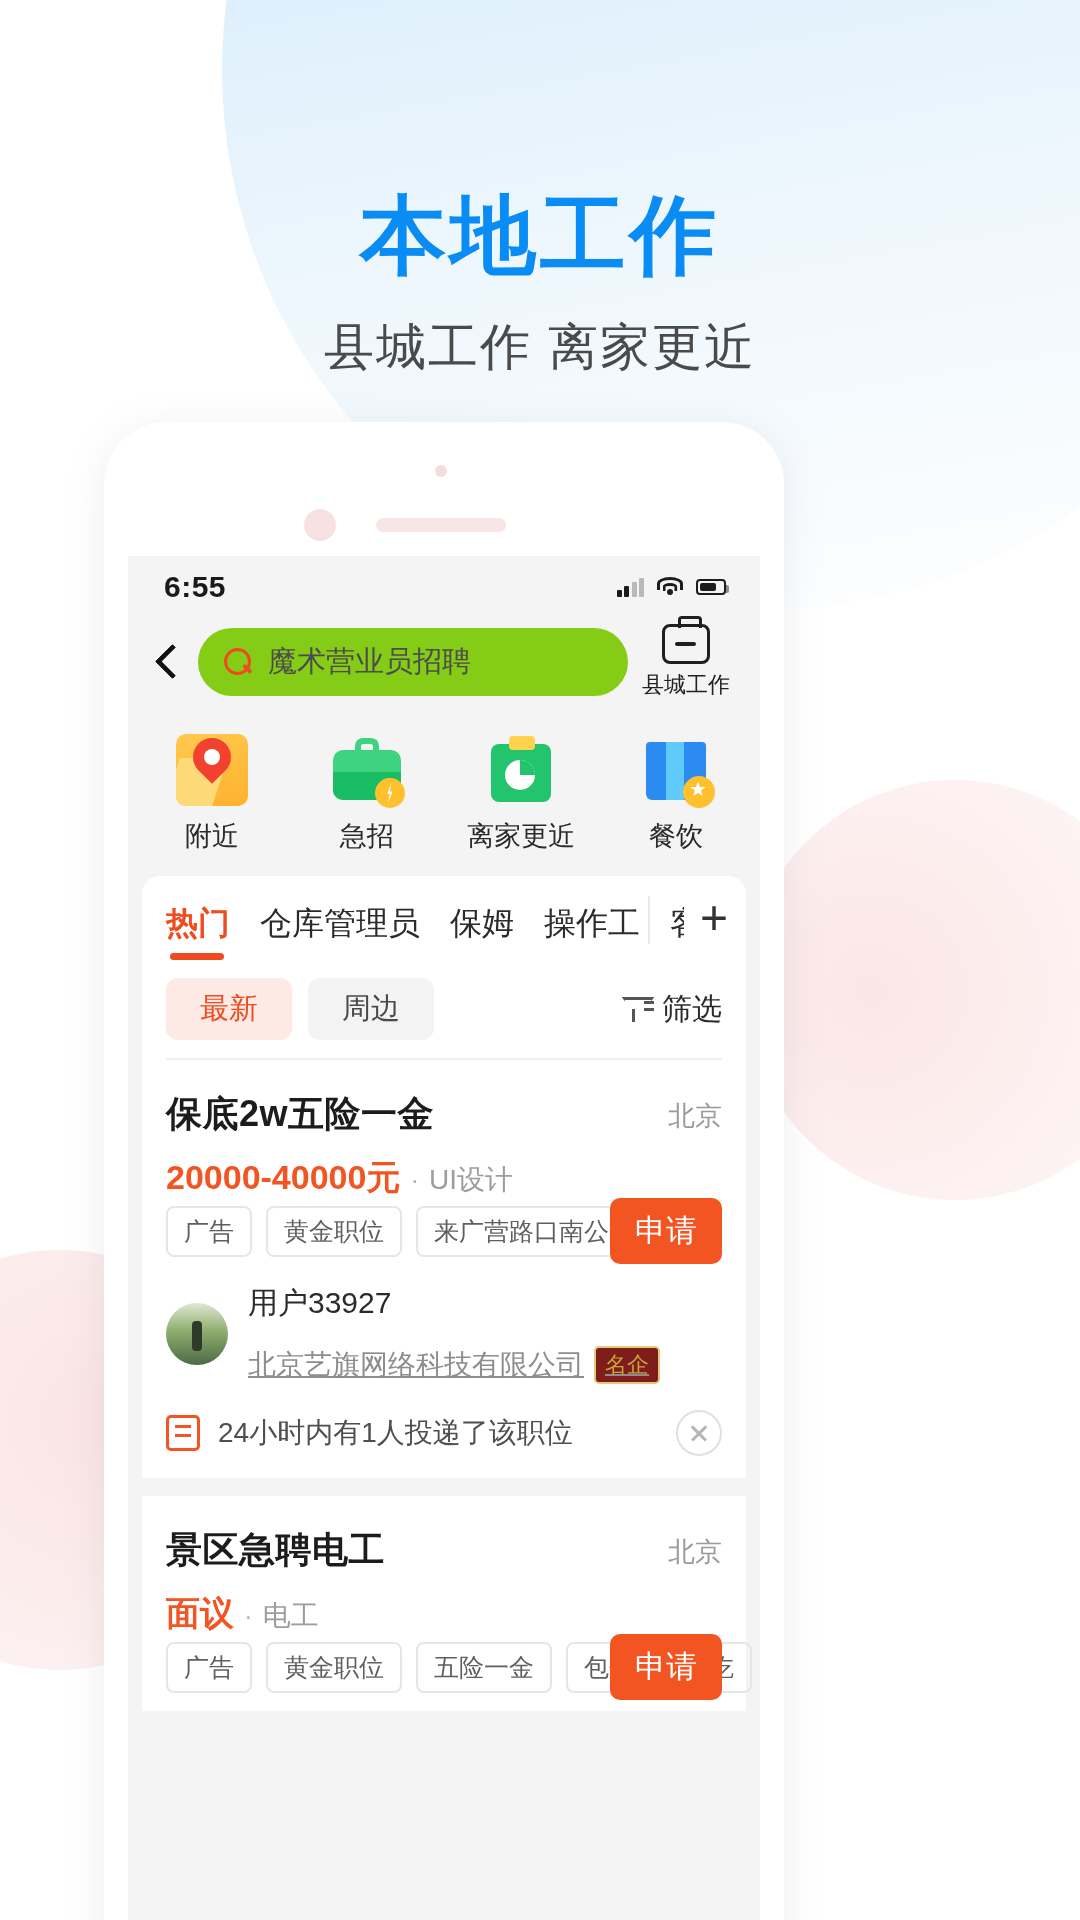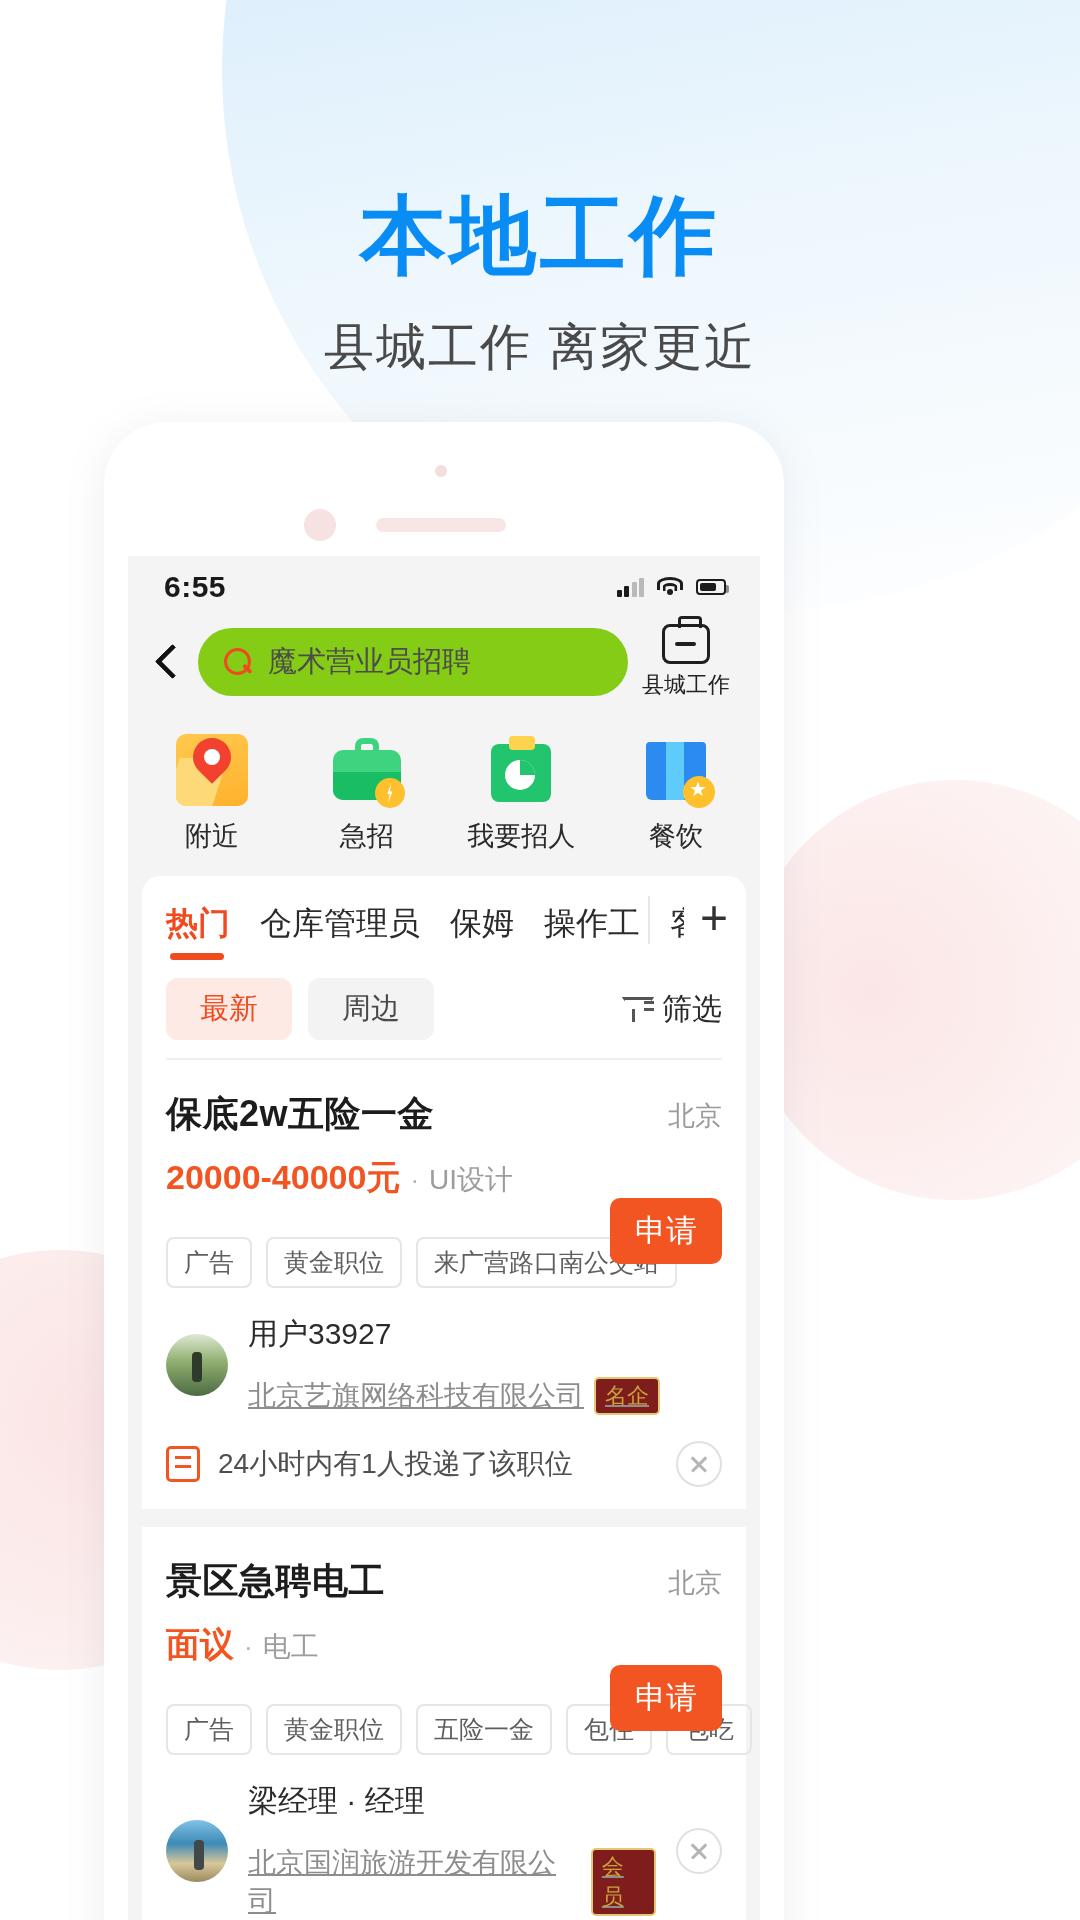--- a/index.html
+++ b/index.html
@@ -206,21 +206,21 @@
 
   
   .job{ padding:30px 24px 18px; position:relative;}
   .job-head{ display:flex; align-items:flex-start;}
   .job-title{ font-size:36px; font-weight:bold; color:#1c1c1c; letter-spacing:.5px;}
   .job-city{ margin-left:auto; font-size:27px; color:#9a9a9a; padding-top:8px;}
   .job-salary{ margin-top:16px; display:flex; align-items:baseline; gap:10px;}
   .salary{ font-size:34px; color:#f25522; font-weight:bold;}
   .salary-dot{ font-size:26px; color:#b4b4b4;}
   .job-cat{ font-size:28px; color:#9d9d9d;}
-  .tag-row{ margin-top:36px; display:flex; gap:14px; flex-wrap:nowrap;}
+  .tag-row{ margin-top:5px; display:flex; gap:14px; flex-wrap:nowrap;}
   .tag{
     border:2px solid #e6e6e6; border-radius:8px; padding:7px 16px;
     font-size:25px; color:#5f5f5f; white-space:nowrap;
   }
   .apply-btn{
     position:absolute; right:24px; width:112px; height:66px; background:#f25522;
     color:#fff; font-size:31px; border-radius:10px; display:flex;
     align-items:center; justify-content:center; cursor:pointer; font-weight:500;
   }
   .company-row{ margin-top:26px; display:flex; align-items:center; gap:20px;}
@@ -319,21 +319,21 @@
             <div class="badge"></div>
         </div>
         <div class="nav-label">急招</div>
       </div>
       <div class="nav-item">
         <div class="nav-ico ic-clip">
           <div class="board"></div>
             <div class="clipt"></div>
             <div class="pie"></div>
         </div>
-        <div class="nav-label">我要招人</div>
+        <div class="nav-label">离家更近</div>
       </div>
       <div class="nav-item">
         <div class="nav-ico ic-book">
           <div class="l"></div>
             <div class="m"></div>
             <div class="r"></div>
             <div class="star"></div>
         </div>
         <div class="nav-label">餐饮</div>
       </div>
@@ -412,30 +412,17 @@
           <div class="job-cat">电工</div>
         </div>
         <div class="tag-row">
           <div class="tag">广告</div>
           <div class="tag">黄金职位</div>
           <div class="tag">五险一金</div>
           <div class="tag">包住</div>
           <div class="tag">包吃</div>
         </div>
         <div class="apply-btn" style="top:138px">申请</div>
-        <div class="company-row">
-          <div class="avatar a2">
-              <div class="fig"></div>
-            </div>
-          <div class="company-texts">
-            <div class="person">梁经理 · 经理</div>
-            <div class="company">
-              <span>北京国润旅游开发有限公司</span>
-              <span class="badge-gold">会员</span>
-            </div>
-          </div>
-          <div class="close-x" style="margin-left:auto"></div>
-        </div>
       </div>
 
     </div>
   </div>
 </div>
 
 </body></html>

